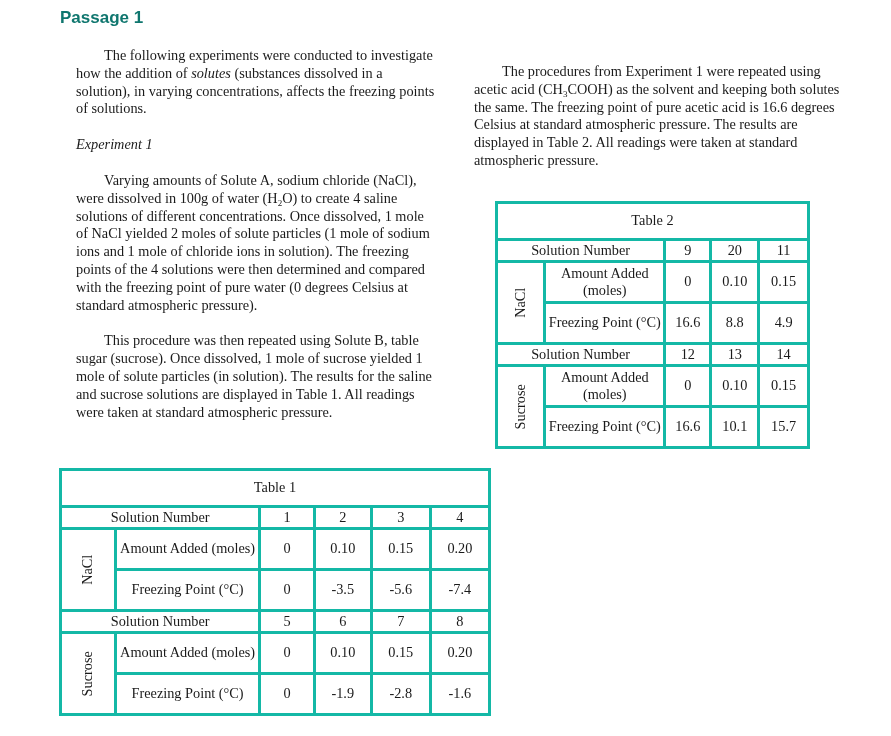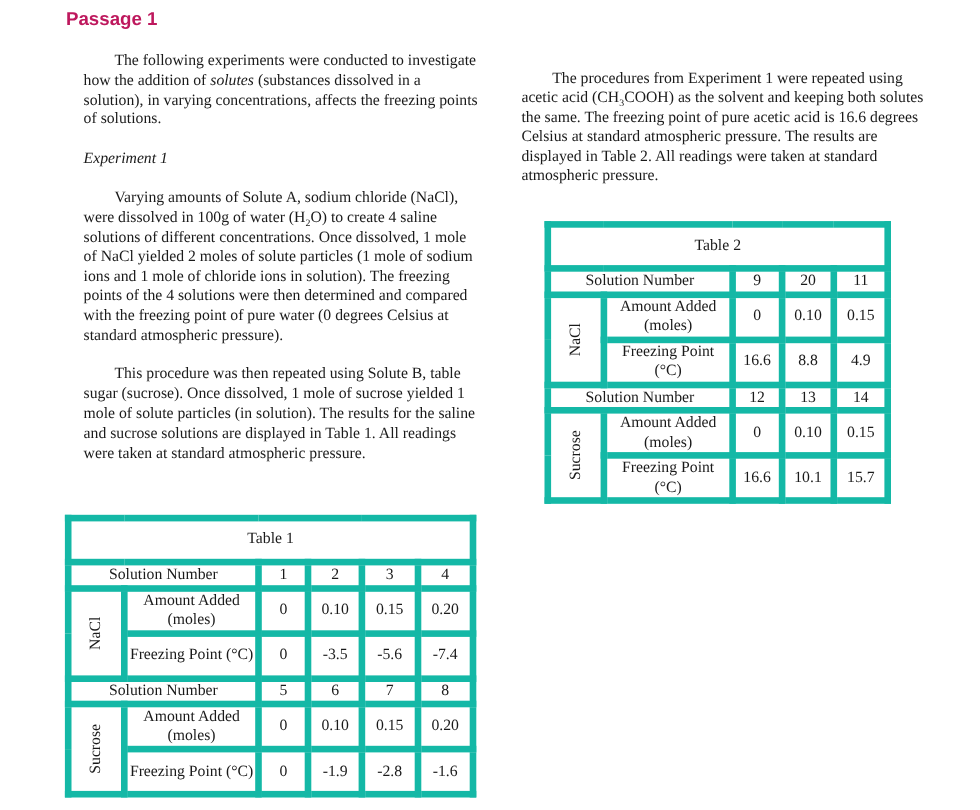--- a/index.html
+++ b/index.html
@@ -2,41 +2,41 @@
 <html><head>
 <meta charset="utf-8">
 <style>
   html, body { margin: 0; padding: 0; }
   body {
     width: 891px; height: 736px; background: #ffffff; position: relative; overflow: hidden;
     font-family: "Liberation Serif", serif; color: #1a1a1a;
   }
   .title {
     position: absolute; left: 60px; top: 8px;
-    font-family: "Liberation Sans", sans-serif; font-weight: bold; font-size: 17px; color: #be185d;
+    font-family: "Liberation Sans", sans-serif; font-weight: bold; font-size: 17px; color: #0f766e;
   }
   .col { position: absolute; font-size: 14.3px; line-height: 17.8px; }
   .col p { margin: 0; text-indent: 28px; }
   .col .heading { font-style: italic; margin: 0; text-indent: 0; }
   .left-col { left: 76px; top: 47px; width: 360px; }
   .right-col { left: 474px; top: 45px; width: 370px; }
   .gap { height: 18px; }
   sub { font-size: 9px; vertical-align: -3px; line-height: 0; }
 
   table.data {
     position: absolute; border-collapse: collapse; font-size: 14.3px; line-height: 17.5px;
     font-family: "Liberation Serif", serif; color: #1a1a1a;
   }
-  table.data td { border: 6px solid #14b8a6; text-align: center; padding: 0; }
+  table.data td { border: 3px solid #14b8a6; text-align: center; padding: 0; }
   table.data td.caption { height: 34px; }
   .vert-wrap { width: 38px; position: relative; }
   .vert {
     display: inline-block; transform: rotate(-90deg); white-space: nowrap;
   }
-  .t1 { left: 59px; top: 468px; width: 374px; }
+  .t1 { left: 59px; top: 468px; width: 432px; }
   .t2 { left: 495px; top: 201px; width: 315px; }
 </style>
 </head>
 <body>
 
 <div class="title">Passage 1</div>
 
 <div class="col left-col">
   <p><span>The following experiments were conducted to investigate how the addition of </span><i>solutes</i><span> (substances dissolved in a solution), in varying concentrations, affects the freezing points of solutions.</span></p>
   <div class="gap"></div>

